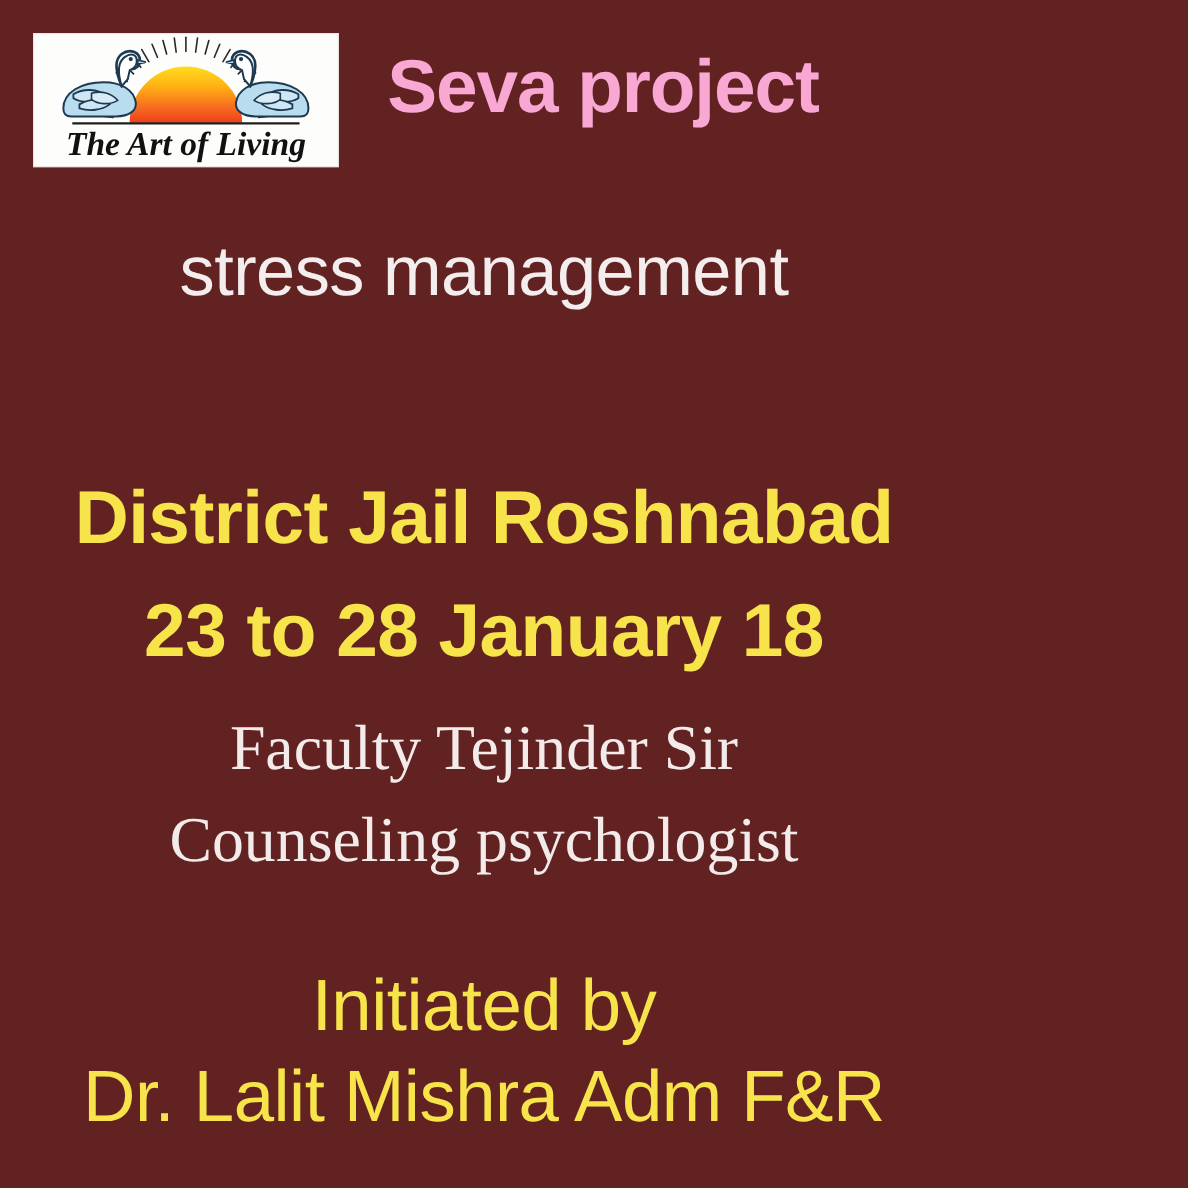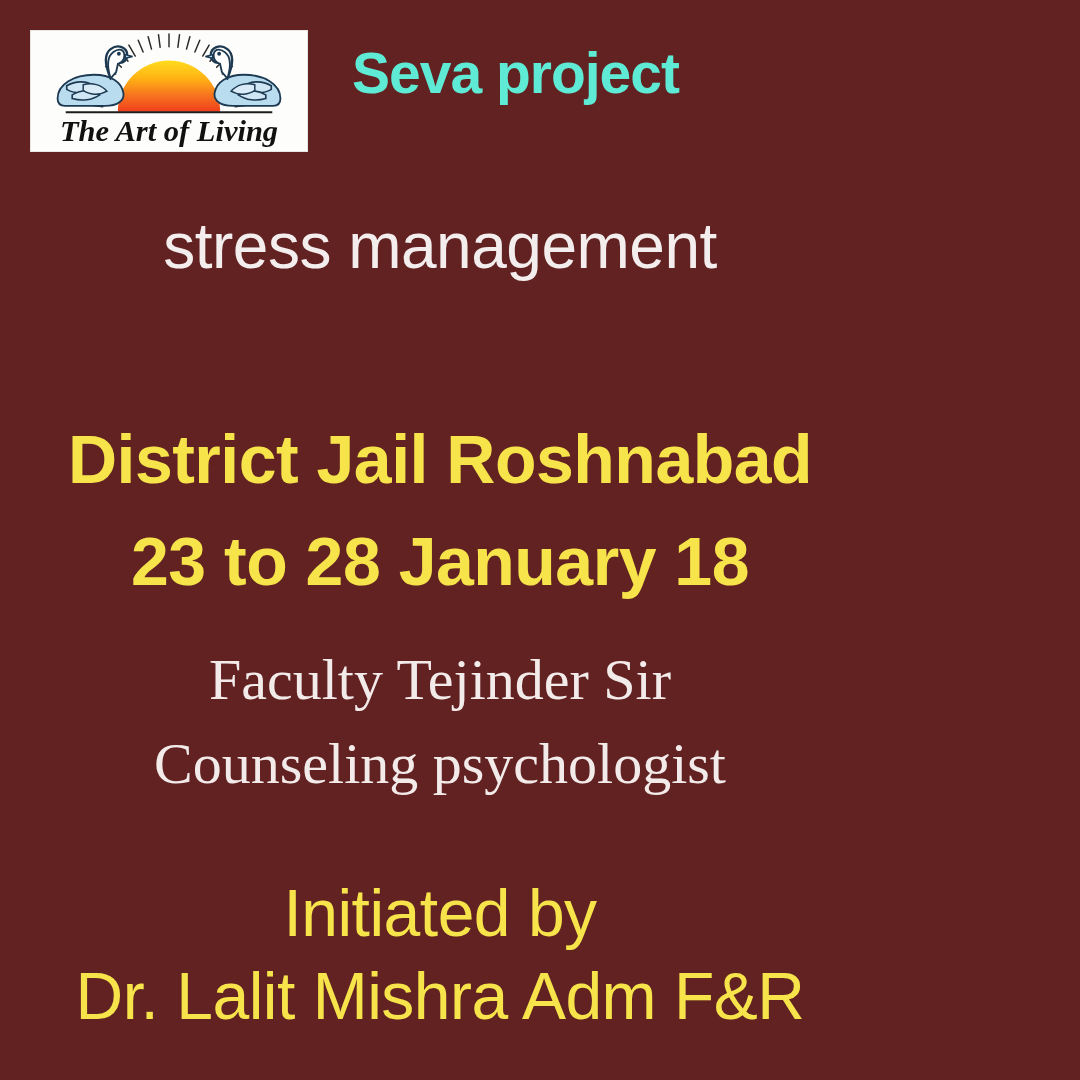--- a/index.html
+++ b/index.html
@@ -35,23 +35,23 @@
     box-sizing: border-box;
     border: 1px solid #e8e6e0;
     overflow: hidden;
   }
   .logo-box svg { display: block; width: 100%; height: 100%; }
 
   .poster-title {
     position: absolute;
     left: 352px;
     top: 44px;
-    font-size: 57px;
+    font-size: 68px;
     font-weight: bold;
-    color: #5eead4;
+    color: #f9a8d4;
     letter-spacing: -1px;
     line-height: 1.05;
     white-space: nowrap;
   }
 
   
   .block {
     position: absolute;
     left: 0;
     width: 880px;
@@ -63,21 +63,21 @@
   .block-course { top: 206px; }
   .block-course .line {
     font-size: 64px;
     font-weight: 400;
     color: #f3eded;
     line-height: 1.27;
     letter-spacing: -0.5px;
   }
 
   
-  .block-venue { top: 408px; }
+  .block-venue { top: 420px; }
   .block-venue .line {
     font-size: 68px;
     font-weight: bold;
     color: #f7e44b;
     line-height: 1.50;
     letter-spacing: -0.5px;
   }
 
   
   .block-faculty { top: 638px; }

